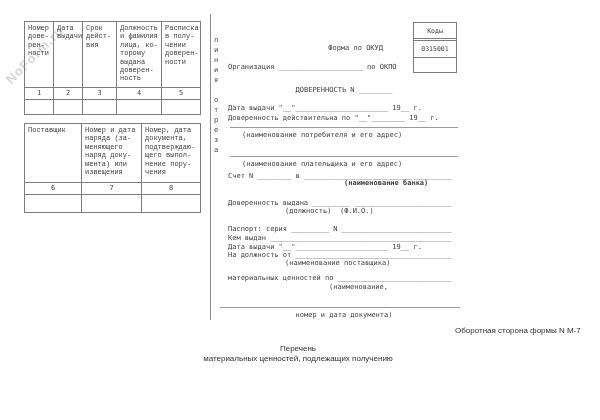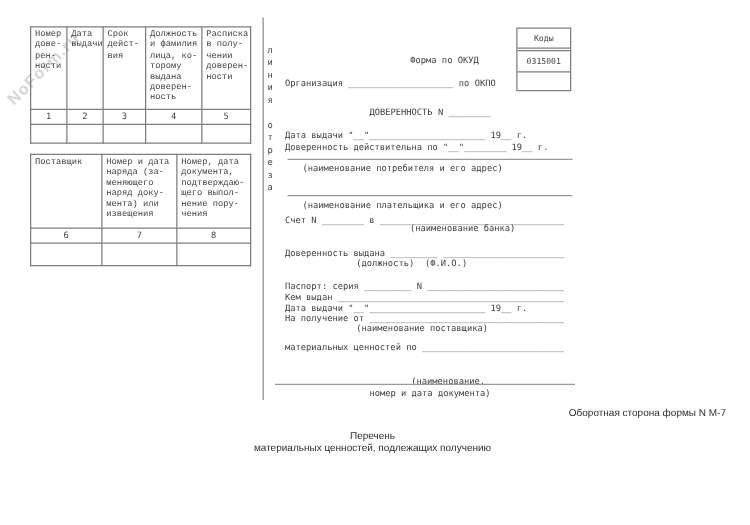--- a/index.html
+++ b/index.html
@@ -40,31 +40,31 @@
   .l-okud{top:24px;left:auto;right:77px;text-align:center;}
   .l-org{top:43px;}
   .l-title{top:66px;left:0;width:100%;text-align:center;}
   .l-issue{top:84px;}
   .l-valid{top:94px;}
   .r1{top:107px;left:2px;width:228px;}
   .l-consumer{top:111px;left:14px;}
   .r2{top:136px;left:2px;width:228px;}
   .l-payer{top:140px;left:14px;}
   .l-account{top:152px;}
-  .l-bank{top:159px;left:100px;}
+  .l-bank{top:159px;left:116px;font-weight:bold;}
   .l-issuedto{top:179px;}
   .l-pos{top:187px;left:57px;}
   .l-fio{top:187px;left:112px;}
   .l-passport{top:205px;}
   .l-issuedby{top:214px;}
   .l-passdate{top:223px;}
   .l-receive{top:231px;}
   .l-supplier{top:239px;left:57px;}
   .l-values{top:254px;}
-  .l-name{top:281px;left:101px;}
+  .l-name{top:263px;left:101px;}
   .r3{top:287px;left:-8px;width:240px;}
   .l-doc{top:291px;left:0;width:100%;text-align:center;}
   
   .codes{position:absolute;left:413px;top:22px;width:42px;border:1px solid #7d7d7d;}
   .codes-row{height:15px;display:flex;align-items:center;justify-content:center;
     font-size:6.5px;color:#414141;}
   .codes-title{border-bottom:3px double #7d7d7d;}
   .codes-okud{height:16px;border-bottom:1px solid #7d7d7d;}
   .codes-empty{height:14px;}
   
@@ -197,21 +197,21 @@
   <div class="rule r2"></div>
   <div class="fline l-payer">(наименование плательщика и его адрес)</div>
   <div class="fline l-account">Счет N ________ в ___________________________________</div>
   <div class="fline l-bank">(наименование банка)</div>
   <div class="fline l-issuedto">Доверенность выдана _________ _______________________</div>
   <div class="fline l-pos">(должность)</div>
   <div class="fline l-fio">(Ф.И.О.)</div>
   <div class="fline l-passport">Паспорт: серия _________ N __________________________</div>
   <div class="fline l-issuedby">Кем выдан ___________________________________________</div>
   <div class="fline l-passdate">Дата выдачи "__"______________________ 19__ г.</div>
-  <div class="fline l-receive">На получение от _____________________________________</div>
+  <div class="fline l-receive">На должность от _____________________________________</div>
   <div class="fline l-supplier">(наименование поставщика)</div>
   <div class="fline l-values">материальных ценностей по ___________________________</div>
   <div class="fline l-name">(наименование,</div>
   <div class="rule r3"></div>
   <div class="fline l-doc">номер и дата документа)</div>
 </div>
 
 <div class="reverse-note">Оборотная сторона формы N М-7</div>
 <div class="list-title">
   <div>Перечень</div>

